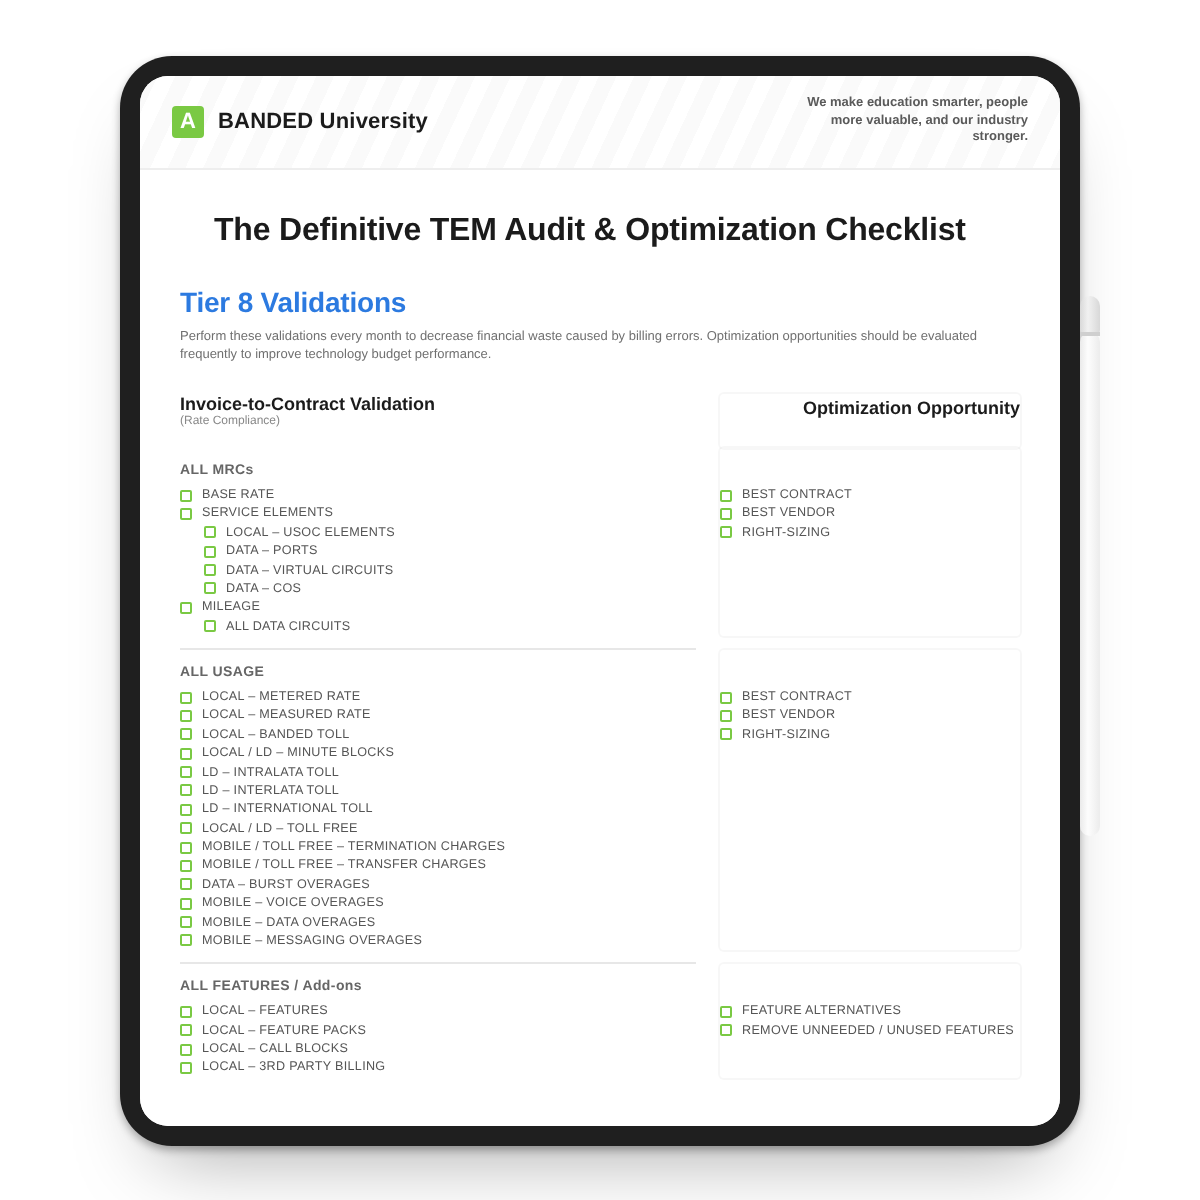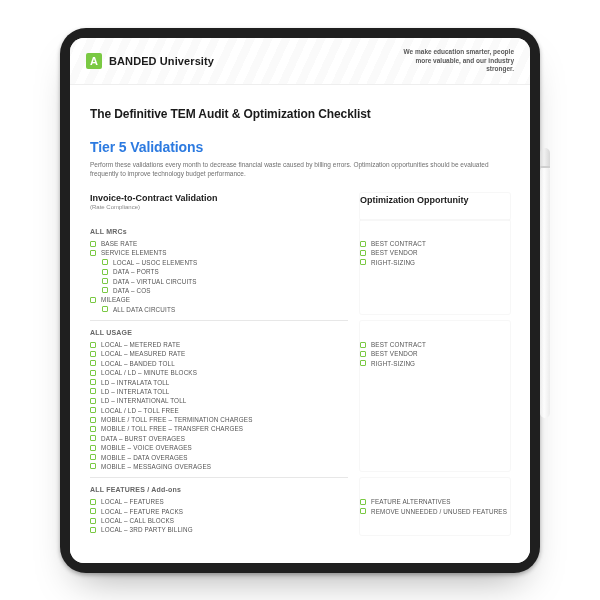--- a/index.html
+++ b/index.html
@@ -57,22 +57,22 @@
   }
   .page{
     padding:18px 20px 8px;
     background:#fff;
     height:calc(100% - 46px);
     box-sizing:border-box;
     overflow:hidden;
     font-size:7px;
   }
   .title{
-    font-size:12px;font-weight:700;color:var(--ink);
-    margin:4px 0 18px;letter-spacing:-.1px;
+    font-size:16px;font-weight:700;color:var(--ink);
+    margin:4px 17px 18px;letter-spacing:-.1px;
   }
   .tier{
     font-size:14px;font-weight:700;color:var(--blue);
     margin:0 0 5px;letter-spacing:-.1px;
   }
   .tier-desc{
     font-size:6.5px;line-height:1.45;color:#707070;margin:0 0 14px;max-width:405px;
   }
   .cols{
     display:grid;
@@ -97,20 +97,21 @@
     padding:1.2px 0;
   }
   ul.chk li.ind-1{padding-left:12px}
   .box{
     width:6px;height:6px;border:1px solid var(--accent);border-radius:1px;flex:0 0 auto;
     box-sizing:border-box;
   }
   .opt-block{
     box-shadow:0 0 0 1px rgba(0,0,0,.03);
     border-radius:2px;
+    text-align:right;
   }
 
   
   .stylus{
     position:absolute;top:148px;left:540px;width:10px;height:270px;
   }
   .stylus-body{
     position:absolute;top:18px;left:0;width:10px;height:252px;
     background:linear-gradient(90deg,#eaeaea,#fdfdfd 40%,#ececec);
     border-radius:5px;
@@ -140,21 +141,21 @@
           </div>
           <div class="brand-name">BANDED University</div>
         </div>
         <div class="tagline">We make education smarter, people more valuable, and our industry stronger.</div>
       </div>
 
       <div class="page">
 
         <h1 class="title">The Definitive TEM Audit &amp; Optimization Checklist</h1>
 
-        <h2 class="tier">Tier 5 Validations</h2>
+        <h2 class="tier">Tier 8 Validations</h2>
         <p class="tier-desc">Perform these validations every month to decrease financial waste caused by billing errors. Optimization opportunities should be evaluated frequently to improve technology budget performance.</p>
 
         <div class="cols">
           <div>
             <p class="colhead">Invoice-to-Contract Validation</p>
             <p class="colsub">(Rate Compliance)</p>
           </div>
           <div class="opt-block">
             <p class="colhead" style="padding:2px 0 10px">Optimization Opportunity</p>
           </div>

